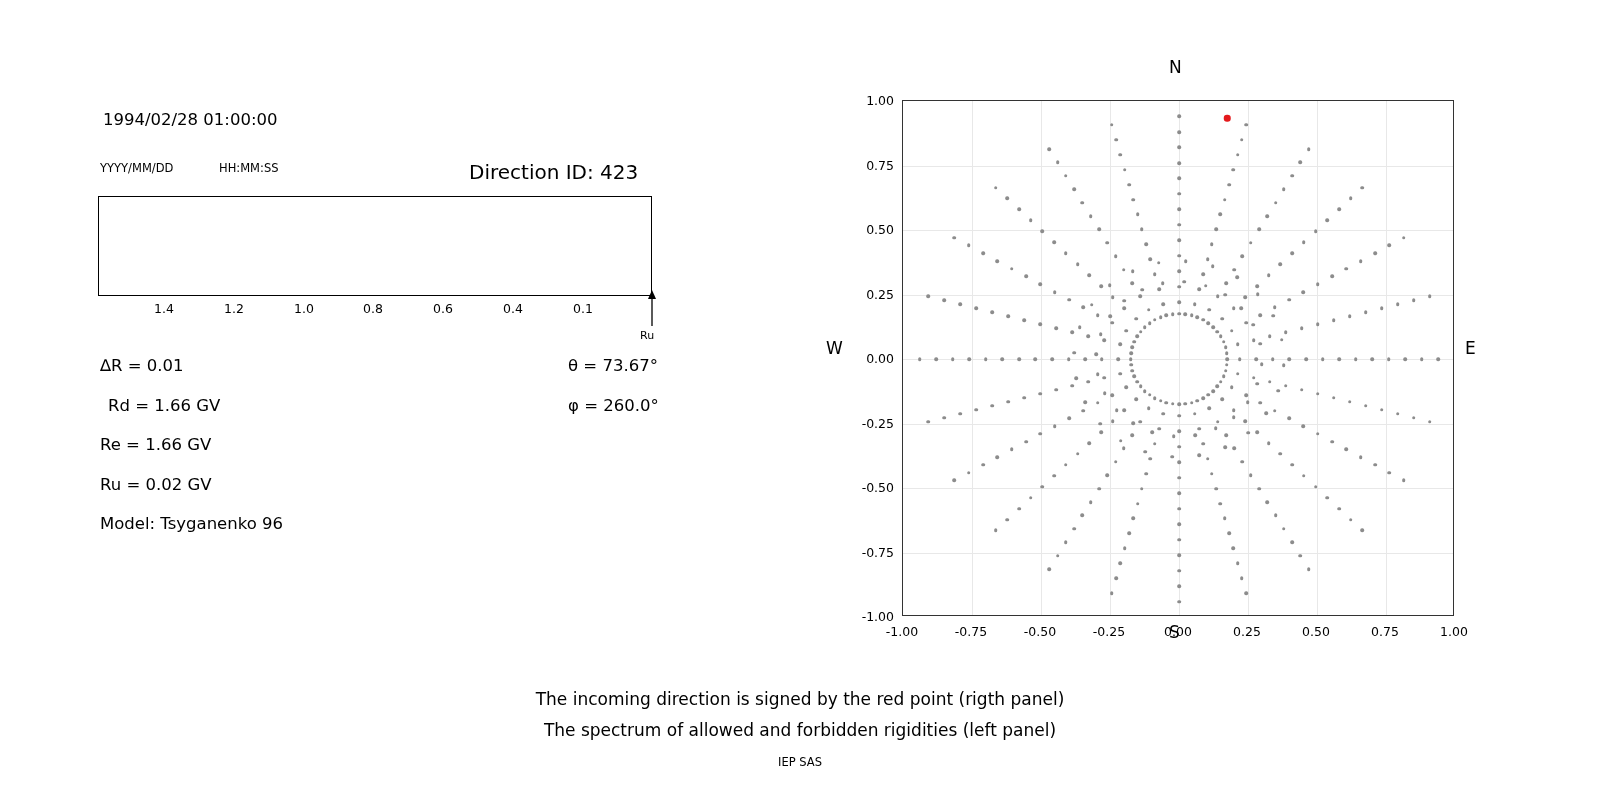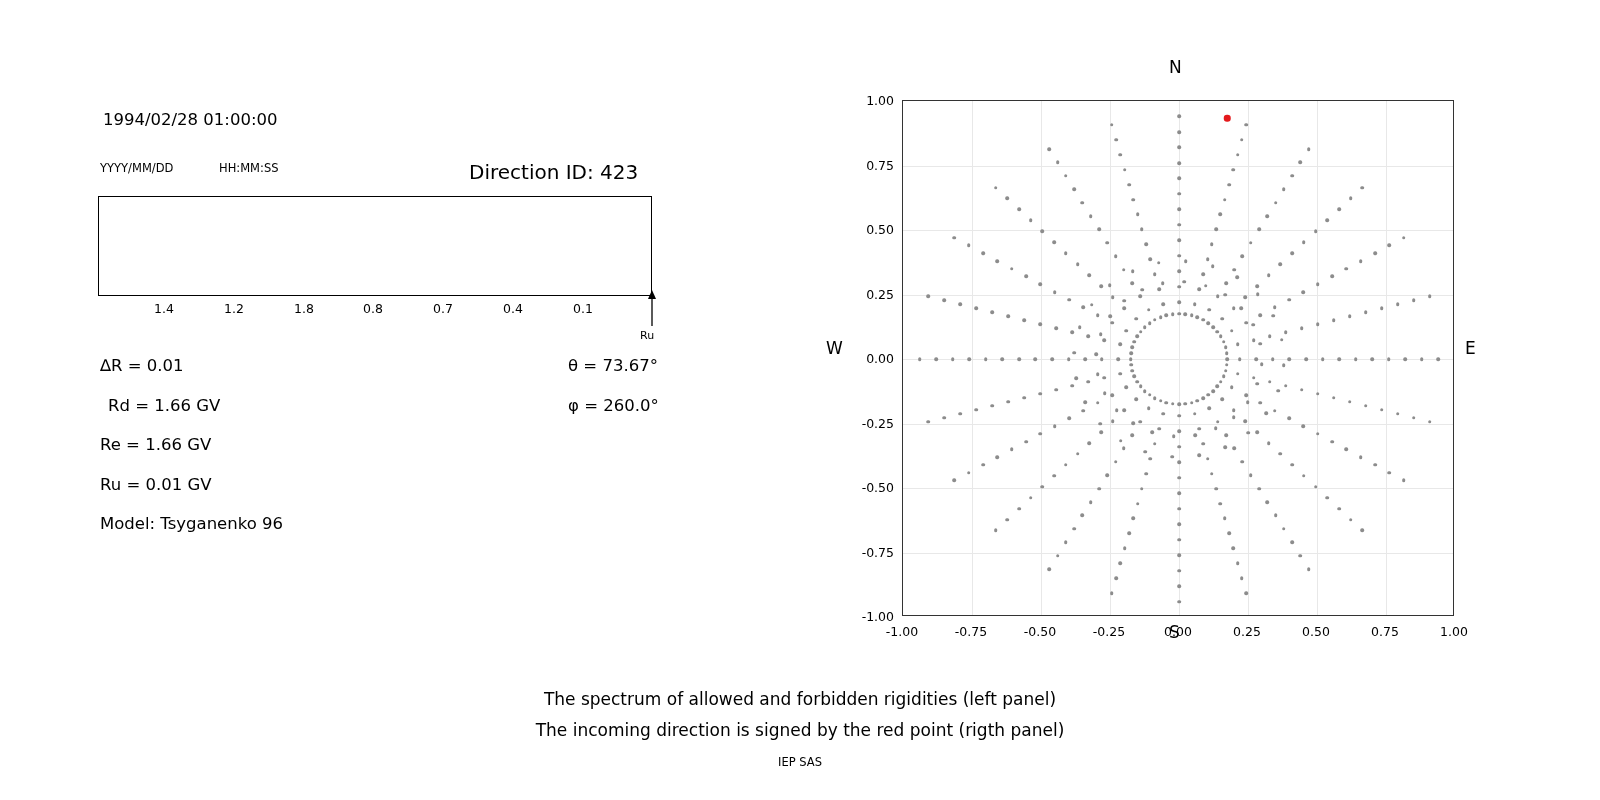--- a/index.html
+++ b/index.html
@@ -142,38 +142,38 @@
   <div class="abs small-label" style="left:100px; top:161px;">YYYY/MM/DD</div>
 
   <div class="abs small-label" style="left:219px; top:161px;">HH:MM:SS</div>
 
   <div class="abs dir-id" style="left:469px; top:160px;">Direction ID: 423</div>
 
   <div id="spectrum-box" class="abs"></div>
 
   <div class="spec-tick-label" style="left:144px; top:301px;">1.4</div>
   <div class="spec-tick-label" style="left:214px; top:301px;">1.2</div>
-  <div class="spec-tick-label" style="left:284px; top:301px;">1.8</div>
+  <div class="spec-tick-label" style="left:284px; top:301px;">1.0</div>
   <div class="spec-tick-label" style="left:353px; top:301px;">0.8</div>
-  <div class="spec-tick-label" style="left:423px; top:301px;">0.7</div>
+  <div class="spec-tick-label" style="left:423px; top:301px;">0.6</div>
   <div class="spec-tick-label" style="left:493px; top:301px;">0.4</div>
   <div class="spec-tick-label" style="left:563px; top:301px;">0.1</div>
 
   <div id="ru-arrow" class="abs">
     <svg width="14" height="36" viewBox="0 0 14 36">
       <line x1="7" y1="36" x2="7" y2="5" stroke="#000" stroke-width="1.3"></line>
       <polygon points="7,0 3,9 11,9" fill="#000"></polygon>
     </svg>
   </div>
   <div id="ru-text" class="abs">Ru</div>
 
   <div class="abs param" style="left:100px; top:356px;">∆R = 0.01</div>
   <div class="abs param" style="left:108px; top:396px;">Rd = 1.66 GV</div>
   <div class="abs param" style="left:100px; top:435px;">Re = 1.66 GV</div>
-  <div class="abs param" style="left:100px; top:475px;">Ru = 0.01 GV</div>
+  <div class="abs param" style="left:100px; top:475px;">Ru = 0.02 GV</div>
   <div class="abs param" style="left:100px; top:514px;">Model: Tsyganenko 96</div>
 
   <div class="abs param" style="left:568px; top:356px;">θ = 73.67°</div>
   <div class="abs param" style="left:568px; top:396px;">φ = 260.0°</div>
 </div>
 
 <div id="right-panel" class="abs">
 
   <div class="compass" style="left:349px; top:27px;">N</div>
   <div class="compass" style="left:349px; top:592px;">S</div>
@@ -625,16 +625,16 @@
       <div class="xtick" style="left: 289px; top: 594px;">-0.25</div>
       <div class="xtick" style="left: 358px; top: 594px;">0.00</div>
       <div class="xtick" style="left: 427px; top: 594px;">0.25</div>
       <div class="xtick" style="left: 496px; top: 594px;">0.50</div>
       <div class="xtick" style="left: 565px; top: 594px;">0.75</div>
       <div class="xtick" style="left: 634px; top: 594px;">1.00</div>
     </div>
 </div>
 
 <div id="caption" class="abs">
+  <div class="cap-line">The incoming direction is signed by the red point (rigth panel)</div>
   <div class="cap-line">The spectrum of allowed and forbidden rigidities (left panel)</div>
-  <div class="cap-line">The incoming direction is signed by the red point (rigth panel)</div>
 </div>
 <div id="footer" class="abs">IEP SAS</div>
 
 </body></html>

